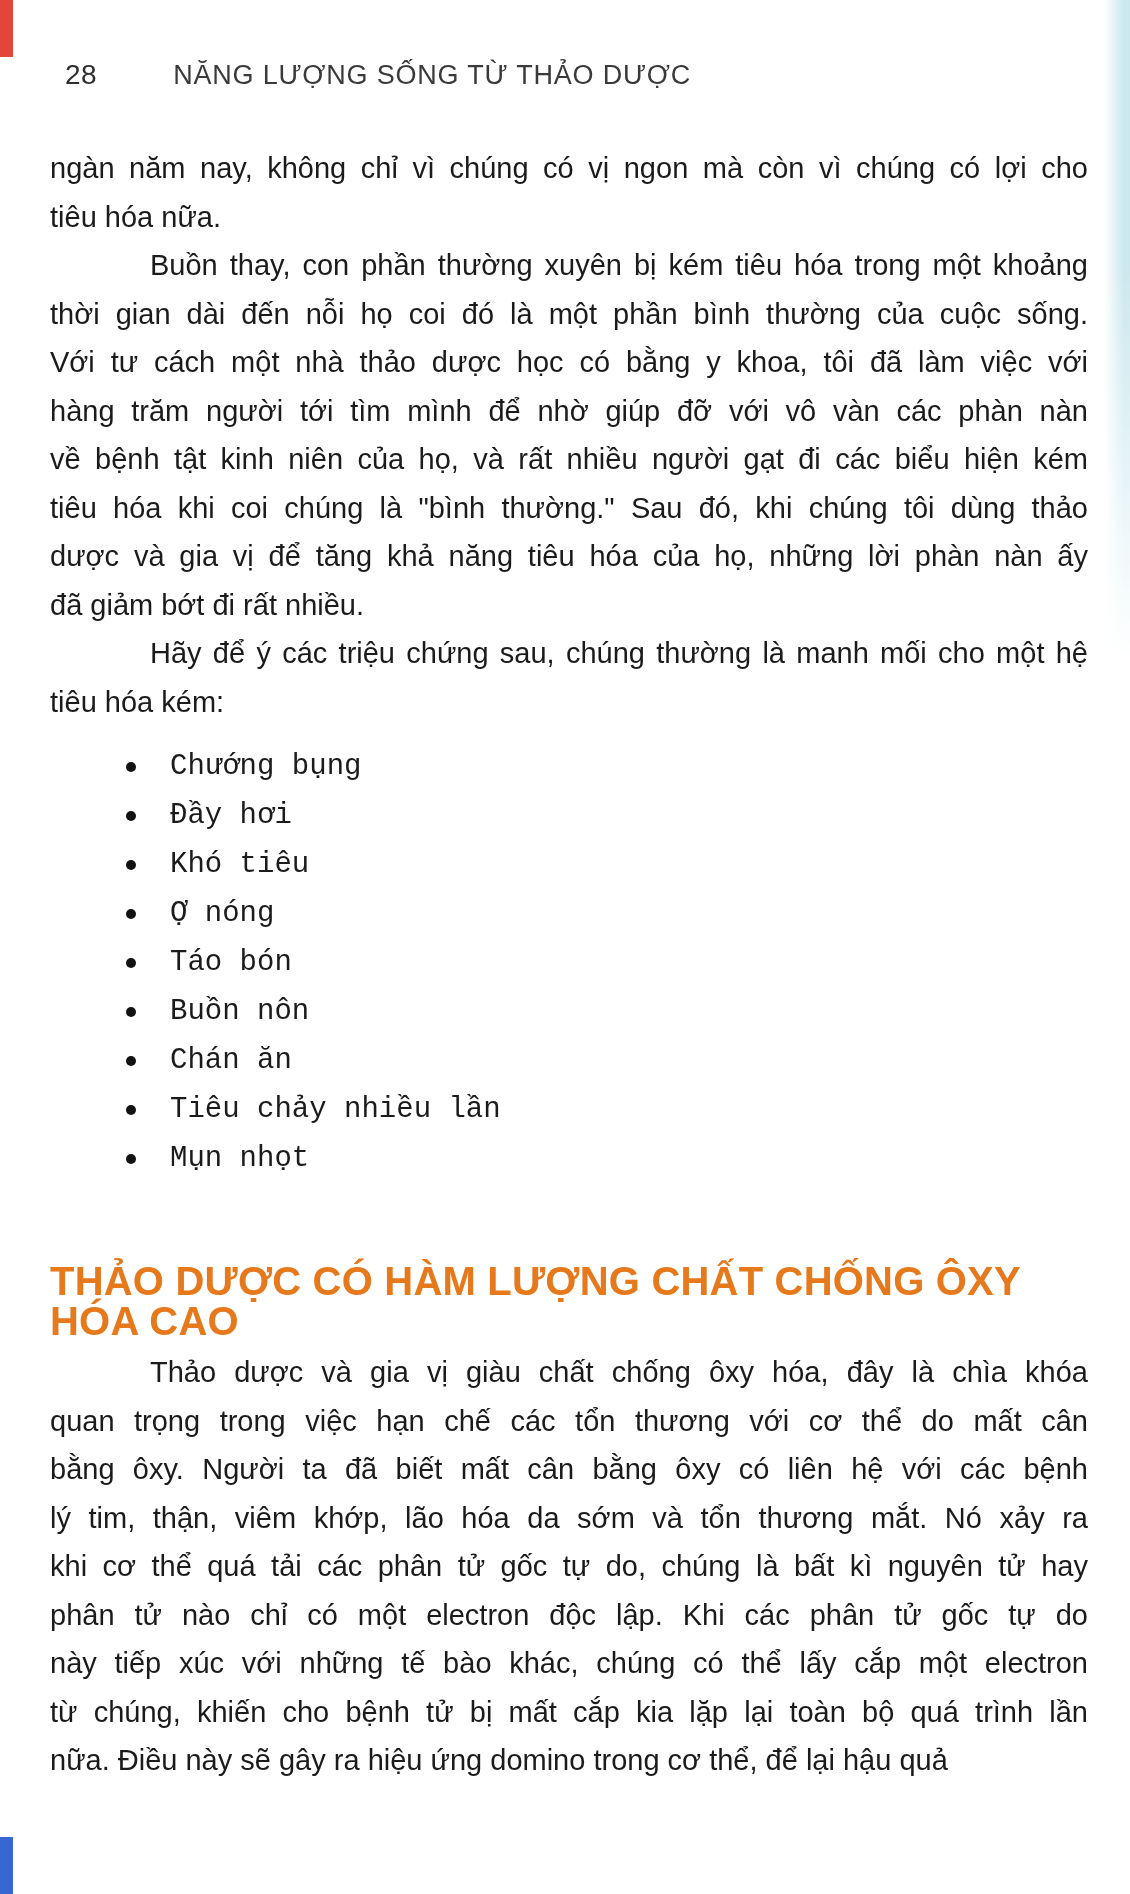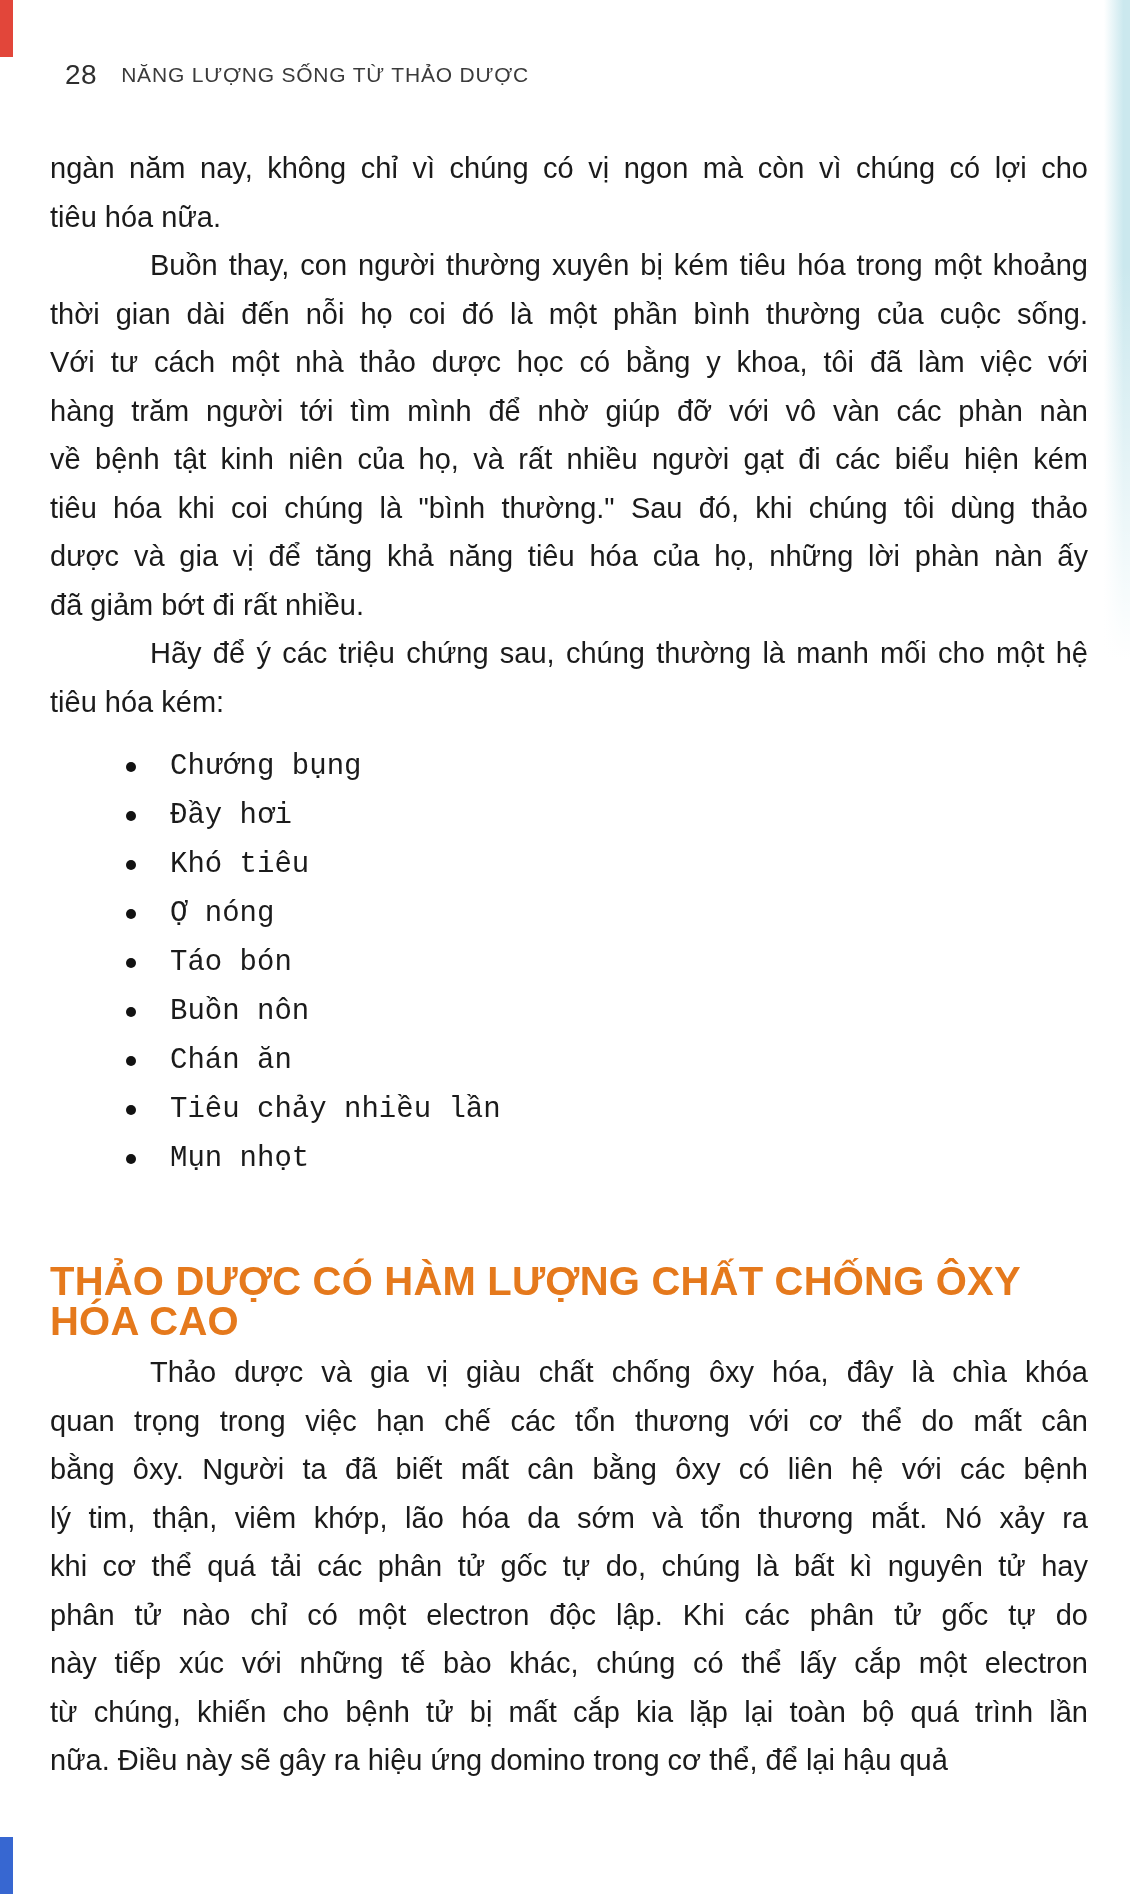--- a/index.html
+++ b/index.html
@@ -21,21 +21,21 @@
   .corner-mark.top{top:0;background:var(--mark-top,#e2463a);}
   .corner-mark.bottom{bottom:0;background:var(--mark-bottom,#3767d1);}
 
   
   .header{
     position:absolute;left:65px;top:59px;
     display:flex;align-items:center;
     color:var(--header-text,#2e2e2e);
   }
   .page-num{font-size:28px;letter-spacing:0.5px;}
-  .running-title{margin-left:24px;font-size:21px;letter-spacing:0.8px;color:#3a3a3a;}
+  .running-title{margin-left:76px;font-size:27px;letter-spacing:0.8px;color:#3a3a3a;}
 
   
   .body{
     position:absolute;left:50px;top:144px;width:1038px;
     font-size:29px;line-height:48.5px;color:var(--body-text,#1b1b1b);
   }
   .line{text-align:justify;text-align-last:justify;}
   .line.pl{text-align-last:left;}
   .line.ind{text-indent:100px;}
 
@@ -65,21 +65,21 @@
 
   <div class="header">
     <span class="page-num">28</span>
     <span class="running-title">NĂNG LƯỢNG SỐNG TỪ THẢO DƯỢC</span>
   </div>
 
   <div class="body">
     <div id="paras-top">
         <div class="line">ngàn năm nay, không chỉ vì chúng có vị ngon mà còn vì chúng có lợi cho</div>
         <div class="line pl">tiêu hóa nữa.</div>
-        <div class="line ind">Buồn thay, con người thường xuyên bị kém tiêu hóa trong một khoảng</div>
+        <div class="line ind">Buồn thay, con phần thường xuyên bị kém tiêu hóa trong một khoảng</div>
         <div class="line">thời gian dài đến nỗi họ coi đó là một phần bình thường của cuộc sống.</div>
         <div class="line">Với tư cách một nhà thảo dược học có bằng y khoa, tôi đã làm việc với</div>
         <div class="line">hàng trăm người tới tìm mình để nhờ giúp đỡ với vô vàn các phàn nàn</div>
         <div class="line">về bệnh tật kinh niên của họ, và rất nhiều người gạt đi các biểu hiện kém</div>
         <div class="line">tiêu hóa khi coi chúng là "bình thường." Sau đó, khi chúng tôi dùng thảo</div>
         <div class="line">dược và gia vị để tăng khả năng tiêu hóa của họ, những lời phàn nàn ấy</div>
         <div class="line pl">đã giảm bớt đi rất nhiều.</div>
         <div class="line ind">Hãy để ý các triệu chứng sau, chúng thường là manh mối cho một hệ</div>
         <div class="line pl">tiêu hóa kém:</div>
       </div>

